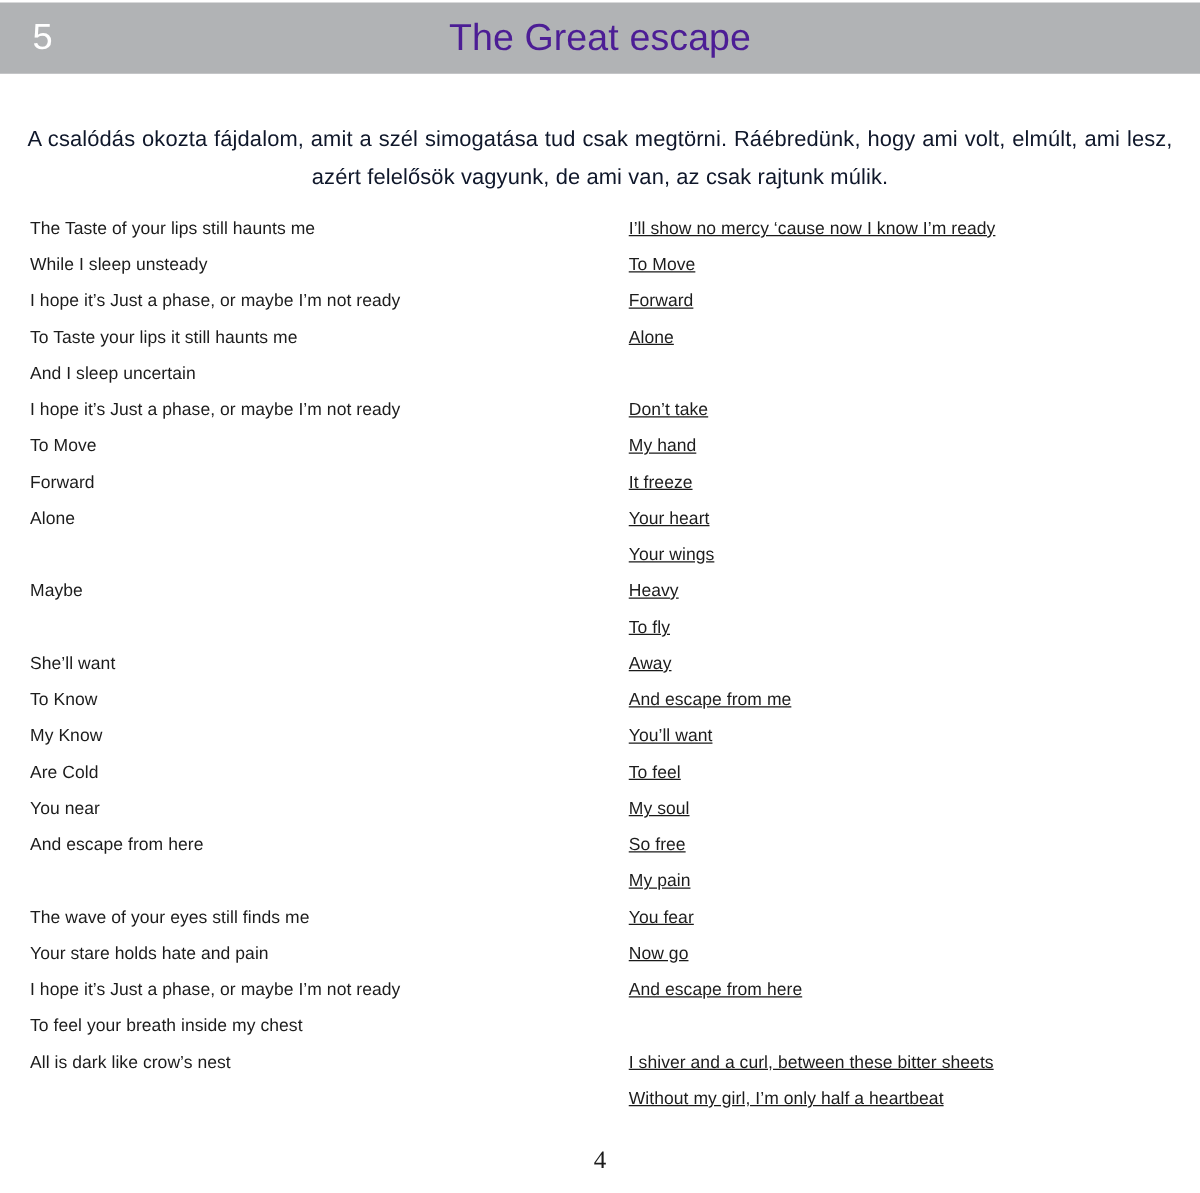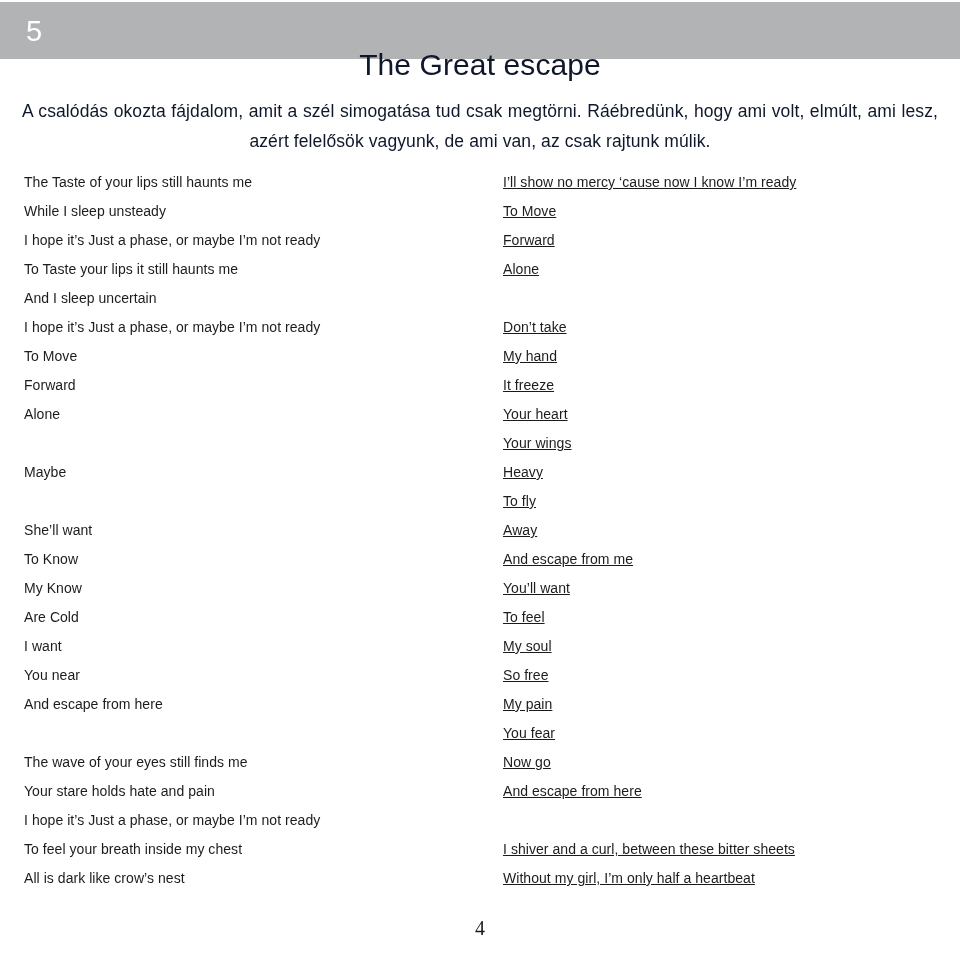--- a/index.html
+++ b/index.html
@@ -103,21 +103,21 @@
     font-family: "Liberation Serif", serif;
     font-size: 20px;
     color: #1c1c1c;
   }
 </style>
 </head>
 <body>
 
 <div class="header-bar" style="background: rgb(177, 179, 181);">
   <span class="header-number" style="color: rgb(255, 255, 255);">5</span>
-  <span class="header-title" style="color: #0f172a; margin-top: 34px;">The Great escape</span>
+  <span class="header-title" style="color: #4c1d95;">The Great escape</span>
 </div>
 
 <p class="quote-block" style="color: #0f172a;">A csalódás okozta fájdalom, amit a szél simogatása tud csak megtörni. Ráébredünk, hogy ami volt, elmúlt, ami lesz, azért felelősök vagyunk, de ami van, az csak rajtunk múlik.</p>
 
 <div class="columns">
   <div class="column column-left" id="col-left">
       <div class="stanza">
         <div class="lyric-line">The Taste of your lips still haunts me</div>
         <div class="lyric-line">While I sleep unsteady</div>
         <div class="lyric-line">I hope it’s Just a phase, or maybe I’m not ready</div>
@@ -129,21 +129,20 @@
         <div class="lyric-line">Alone</div>
       </div>
       <div class="stanza">
         <div class="lyric-line">Maybe</div>
       </div>
       <div class="stanza">
         <div class="lyric-line">She’ll want</div>
         <div class="lyric-line">To Know</div>
         <div class="lyric-line">My Know</div>
         <div class="lyric-line">Are Cold</div>
-        <div class="lyric-line">I want</div>
         <div class="lyric-line">You near</div>
         <div class="lyric-line">And escape from here</div>
       </div>
       <div class="stanza">
         <div class="lyric-line">The wave of your eyes still finds me</div>
         <div class="lyric-line">Your stare holds hate and pain</div>
         <div class="lyric-line">I hope it’s Just a phase, or maybe I’m not ready</div>
         <div class="lyric-line">To feel your breath inside my chest</div>
         <div class="lyric-line">All is dark like crow’s nest</div>
       </div>

